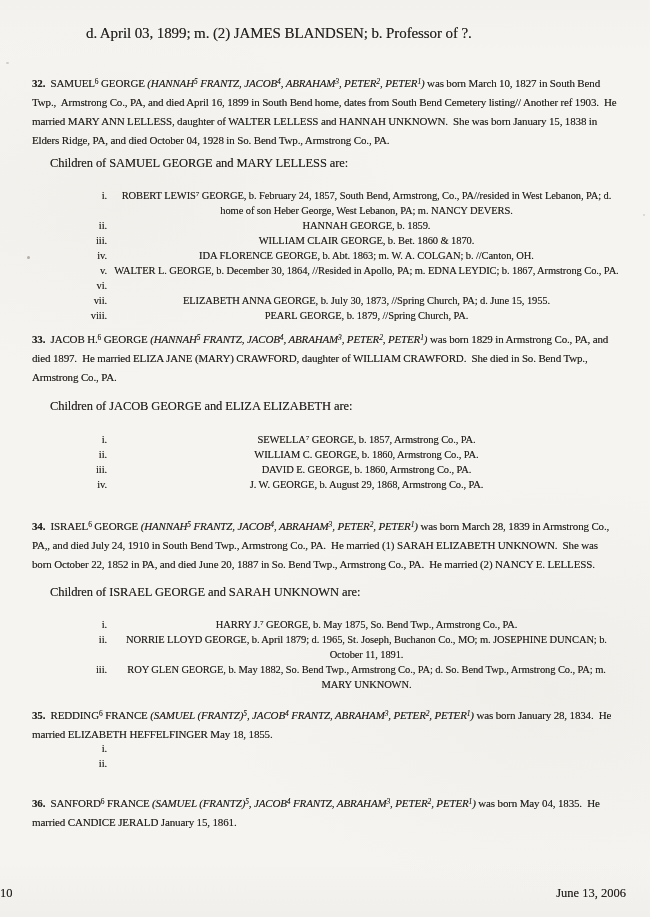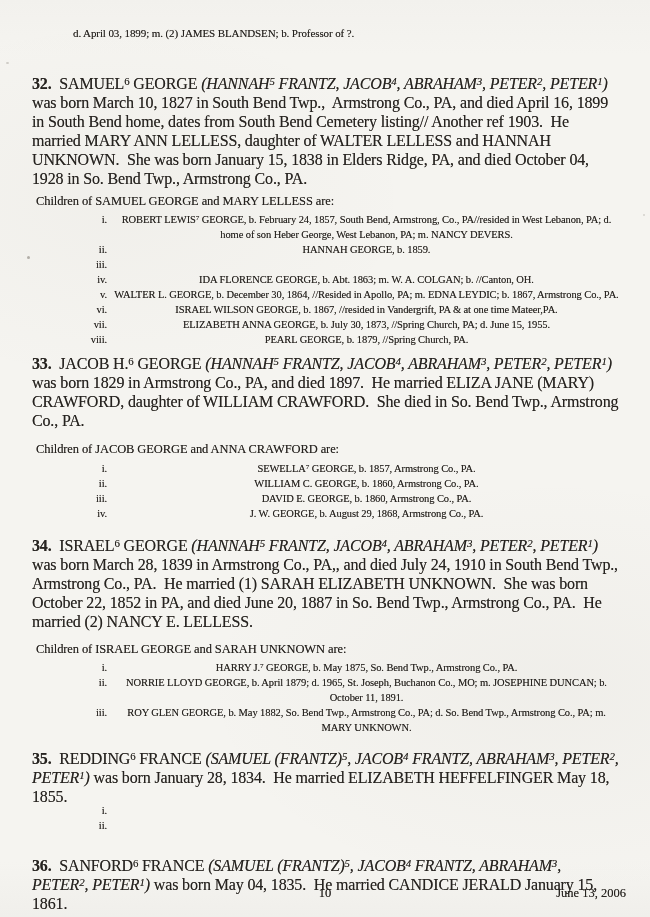--- a/index.html
+++ b/index.html
@@ -8,47 +8,47 @@
     background:
       radial-gradient(ellipse 420px 260px at 18% 22%, rgba(120,110,95,0.035), transparent 70%),
       radial-gradient(ellipse 500px 300px at 85% 75%, rgba(120,110,95,0.045), transparent 70%),
       linear-gradient(180deg, #f2f1ed 0%, #f5f4f0 6%, #f5f4f0 94%, #f0efeb 100%),
       #f4f3ef;
     font-family:"Liberation Serif","DejaVu Serif",serif;
     color:#262320;
     text-shadow:0 0 0.5px rgba(40,35,28,0.55);
   }
   .page{padding:24px 30px 0 32px;}
-  .cont-line{margin:0 0 0 41px;font-size:11px;line-height:19px;white-space:pre-wrap;letter-spacing:-0.1px;}
-  .para{margin:0;font-size:16px;line-height:19px;white-space:pre-wrap;letter-spacing:-0.15px;}
-  .children-heading{margin:4px;font-size:12.5px;line-height:19px;white-space:pre-wrap;letter-spacing:-0.1px;}
+  .cont-line{margin:0 0 0 54px;font-size:15px;line-height:19px;white-space:pre-wrap;letter-spacing:-0.1px;}
+  .para{margin:0;font-size:11px;line-height:19px;white-space:pre-wrap;letter-spacing:-0.15px;}
+  .children-heading{margin:18px;font-size:12.5px;line-height:19px;white-space:pre-wrap;letter-spacing:-0.1px;}
   .children-list{margin:0;}
   .child-row{display:flex;font-size:10.5px;line-height:15px;letter-spacing:-0.1px;}
   .child-num{flex:0 0 81px;box-sizing:border-box;text-align:right;padding-right:6px;}
   .child-text{flex:1;white-space:pre-wrap;text-align:center;}
   .run-b{font-weight:700;}
   .run-i{font-style:italic;}
   .run-sup,.run-isup{font-size:0.68em;vertical-align:0.38em;line-height:0;}
   .run-isup{font-style:italic;}
   
   #e32 .para{margin-top:31px;}
   #e32 .children-heading{margin-top:4px;}
   #e32 .children-list{margin-top:-3px;}
   #e33 .para{margin-top:7px;}
   #e33 .children-heading{margin-top:10px;}
   #e33 .children-list{margin-top:-2px;}
-  #e34 .para{margin-top:15px;}
+  #e34 .para{margin-top:25px;}
   #e34 .children-heading{margin-top:9px;}
   #e34 .children-list{margin-top:-3px;}
   #e35 .para{margin-top:14px;}
   #e35 .children-heading{margin-top:15px;}
   #e35 .children-list{margin-top:-3px;}
   #e36 .para{margin-top:23px;}
   .footer{position:absolute;left:0;right:0;top:884px;height:20px;font-size:12.5px;line-height:19px;}
-  .page-number{position:absolute;left:0;right:0;text-align:center;}
+  .page-number{position:absolute;left:0;right:0;}
   .footer-date{position:absolute;right:24px;}
   .speck{position:absolute;border-radius:50%;background:rgba(100,94,85,0.45);}
 </style>
 </head>
 <body>
 
 <main class="page">
   <p class="cont-line"><span>d. April 03, 1899; m. (2) JAMES BLANDSEN; b. Professor of ?.</span></p>
 
   <section id="e32" class="entry">
@@ -58,47 +58,47 @@
         <div class="child-row">
           <span class="child-num">i.</span>
           <span class="child-text"><span>ROBERT LEWIS</span><span class="run-sup">7</span><span> GEORGE, b. February 24, 1857, South Bend, Armstrong, Co., PA//resided in West Lebanon, PA; d. home of son Heber George, West Lebanon, PA; m. NANCY DEVERS.</span></span>
         </div>
         <div class="child-row">
           <span class="child-num">ii.</span>
           <span class="child-text"><span>HANNAH GEORGE, b. 1859.</span></span>
         </div>
         <div class="child-row">
           <span class="child-num">iii.</span>
+          <span class="child-text"><span>WILLIAM CLAIR GEORGE, b. Bet. 1860 &amp; 1870.</span></span>
         </div>
         <div class="child-row">
           <span class="child-num">iv.</span>
           <span class="child-text"><span>IDA FLORENCE GEORGE, b. Abt. 1863; m. W. A. COLGAN; b. //Canton, OH.</span></span>
         </div>
         <div class="child-row">
           <span class="child-num">v.</span>
           <span class="child-text"><span>WALTER L. GEORGE, b. December 30, 1864, //Resided in Apollo, PA; m. EDNA LEYDIC; b. 1867, Armstrong Co., PA.</span></span>
         </div>
         <div class="child-row">
           <span class="child-num">vi.</span>
-          <span class="child-text"><span>ISRAEL WILSON GEORGE, b. 1867, //resided in Vandergrift, PA &amp; at one time Mateer,PA.</span></span>
         </div>
         <div class="child-row">
           <span class="child-num">vii.</span>
           <span class="child-text"><span>ELIZABETH ANNA GEORGE, b. July 30, 1873, //Spring Church, PA; d. June 15, 1955.</span></span>
         </div>
         <div class="child-row">
           <span class="child-num">viii.</span>
           <span class="child-text"><span>PEARL GEORGE, b. 1879, //Spring Church, PA.</span></span>
         </div>
       </div>
   </section>
 
   <section id="e33" class="entry">
     <p class="para"><span class="run-b">33.</span><span>  JACOB H.</span><span class="run-sup">6</span><span> GEORGE </span><span class="run-i">(HANNAH</span><span class="run-isup">5</span><span class="run-i"> FRANTZ, JACOB</span><span class="run-isup">4</span><span class="run-i">, ABRAHAM</span><span class="run-isup">3</span><span class="run-i">, PETER</span><span class="run-isup">2</span><span class="run-i">, PETER</span><span class="run-isup">1</span><span class="run-i">)</span><span> was born 1829 in Armstrong Co., PA, and died 1897.  He married ELIZA JANE (MARY) CRAWFORD, daughter of WILLIAM CRAWFORD.  She died in So. Bend Twp., Armstrong Co., PA.</span></p>
-    <p class="children-heading">Children of JACOB GEORGE and ANNA CRAWFORD are:</p>
+    <p class="children-heading">Children of JACOB GEORGE and ELIZA ELIZABETH are:</p>
     <div class="children-list">
         <div class="child-row">
           <span class="child-num">i.</span>
           <span class="child-text"><span>SEWELLA</span><span class="run-sup">7</span><span> GEORGE, b. 1857, Armstrong Co., PA.</span></span>
         </div>
         <div class="child-row">
           <span class="child-num">ii.</span>
           <span class="child-text"><span>WILLIAM C. GEORGE, b. 1860, Armstrong Co., PA.</span></span>
         </div>
         <div class="child-row">

